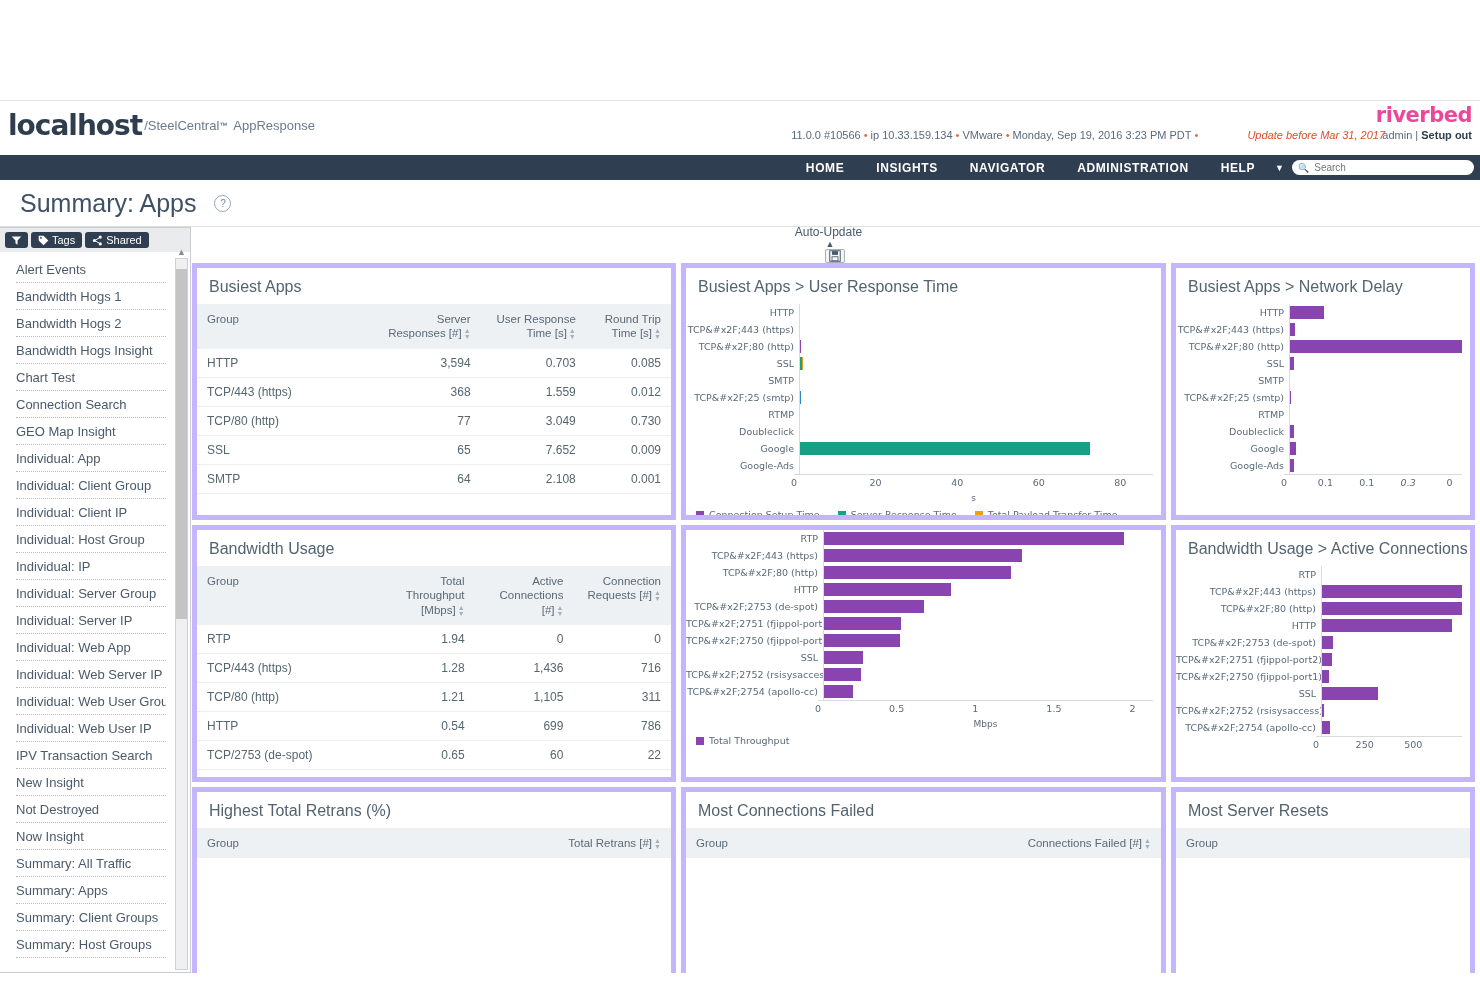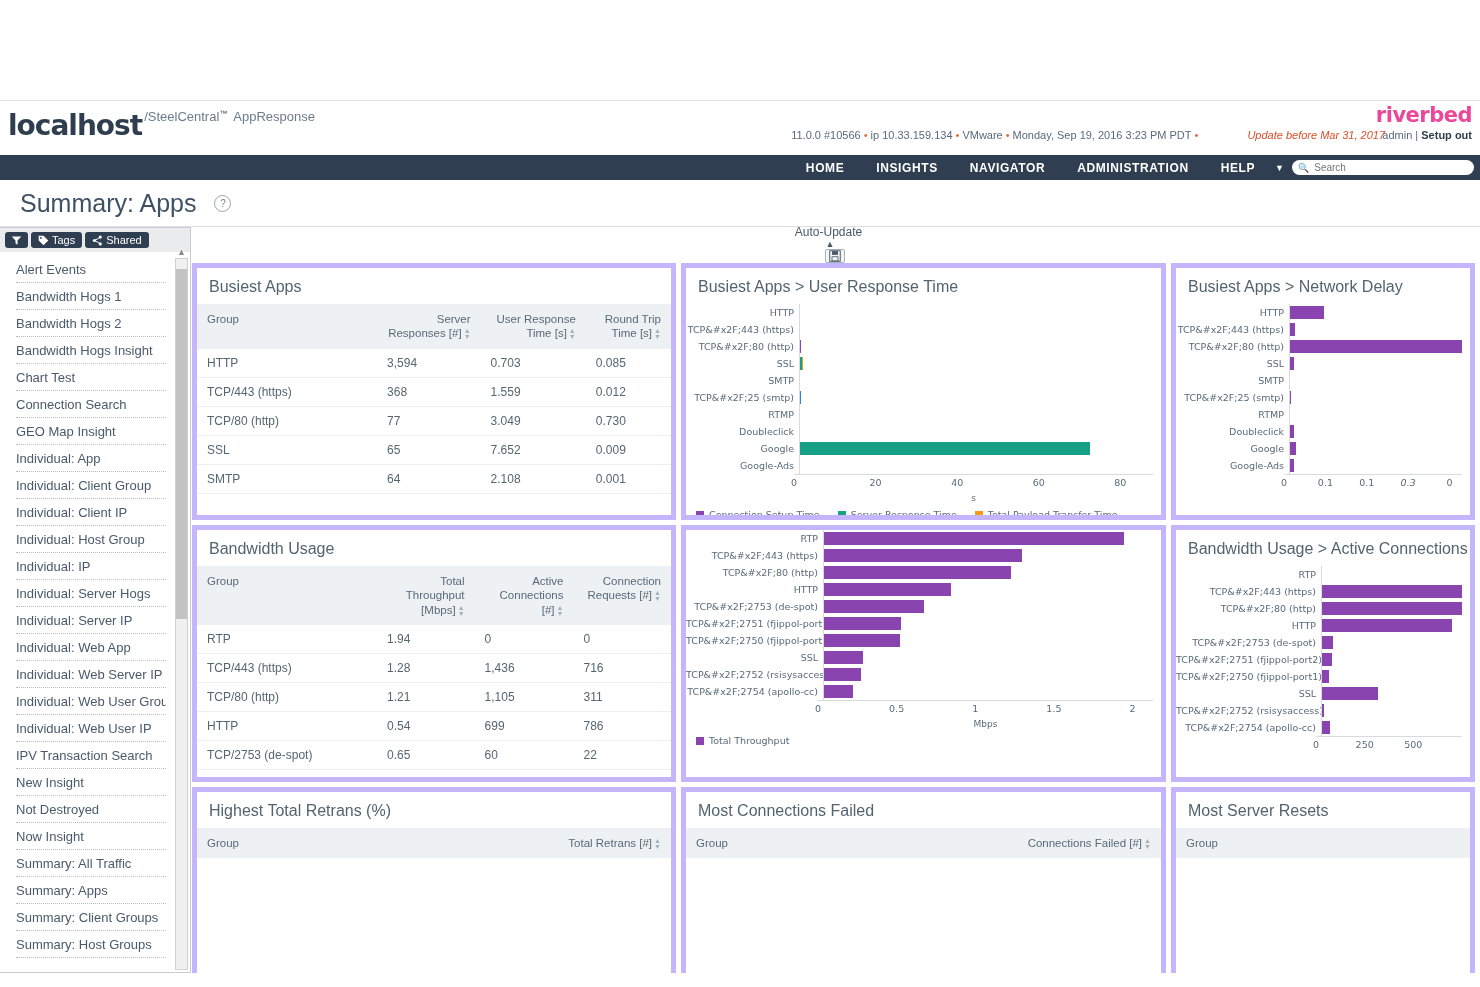--- a/index.html
+++ b/index.html
@@ -7,21 +7,21 @@
     width:1480px;height:987px;
     background:#ffffff;
     font-family:"Liberation Sans", sans-serif;
     overflow:hidden;
     color:#3a4a5a;
   }
   .page{position:relative;width:1480px;height:987px;background:#ffffff;}
   .topwhite{height:100px;background:#fff;}
   
   .brandbar{position:relative;height:54px;background:#ffffff;border-top:1px solid #e2e2e2;}
-  .brand{position:absolute;left:8px;top:8px;display:flex;align-items:flex-start;}
+  .brand{position:absolute;left:8px;top:8px;display:flex;align-items:center;}
   .brand .host{font-family:"DejaVu Sans", sans-serif;font-size:28px;font-weight:bold;color:#2f3e4e;letter-spacing:-1px;}
   .brand .slash{font-size:13px;color:#6b7b8c;margin-left:2px;}
   .brand .prod{font-size:13px;color:#6b7b8c;}
   .brand .tm{font-size:8px;vertical-align:super;}
   .sysinfo{position:absolute;right:95px;top:28px;font-size:11px;color:#5a6a7a;white-space:nowrap;}
   .sysinfo .sep{color:#e8663a;margin:0 3px;}
   .sysinfo .warn{color:#d94f2b;font-style:italic;margin-left:46px;}
   .acct{position:absolute;right:8px;top:28px;font-size:11px;color:#5a6a7a;white-space:nowrap;}
   .acct b{color:#2f3e4e;}
   .riverbed{position:absolute;right:8px;top:2px;font-family:"DejaVu Sans",sans-serif;font-size:21px;font-weight:bold;color:#ec4899;letter-spacing:-0.5px;}
@@ -60,21 +60,21 @@
   .savebtn{width:18px;height:18px;border:1px solid #a9b0b7;border-radius:2px;background:#f4f5f6;
            display:flex;align-items:center;justify-content:center;margin-left:12px;cursor:pointer;}
   .grid{display:grid;grid-template-columns:489px 490px auto;grid-auto-rows:262px;gap:0;padding-left:1px;}
   .panel{border:5px solid #c4b5fd;background:#fff;margin:0 5px 5px 0;position:relative;overflow:hidden;}
   .ptitle{font-size:16px;color:#53646f;padding:10px 0 8px 12px;font-weight:normal;}
   
   table.dt{width:100%;border-collapse:collapse;font-size:12px;}
   table.dt th{background:#eef1f4;color:#5a6a78;font-weight:normal;text-align:left;padding:8px 10px;vertical-align:top;font-size:11.5px;line-height:1.25;}
   table.dt th.num{text-align:right;}
   table.dt td{padding:7px 10px;border-bottom:1px solid #eceef0;color:#56666f;font-size:12px;}
-  table.dt td.num{}
+  table.dt td.num{text-align:right;}
   table.dt tbody tr:first-child td{border-top:0;}
   .sortarrows{display:inline-block;font-size:7px;line-height:6px;color:#a6b0b8;vertical-align:middle;margin-left:2px;}
   
   .chart{position:relative;padding:0 8px 0 0;}
   .ch-rows{position:relative;}
   .ch-row{display:flex;align-items:center;height:17px;}
   .ch-lbl{font-size:9.5px;color:#5a6a78;text-align:right;padding-right:5px;white-space:nowrap;overflow:hidden;font-family:"DejaVu Sans",sans-serif;}
   .ch-track{flex:1;position:relative;height:17px;border-left:1px solid #d8dade;}
   .bar{position:absolute;top:2px;height:13px;}
   .stack{position:absolute;top:2px;height:13px;display:flex;}
@@ -161,21 +161,21 @@
           <div class="sbitem">Bandwidth Hogs 2</div>
           <div class="sbitem">Bandwidth Hogs Insight</div>
           <div class="sbitem">Chart Test</div>
           <div class="sbitem">Connection Search</div>
           <div class="sbitem">GEO Map Insight</div>
           <div class="sbitem">Individual: App</div>
           <div class="sbitem">Individual: Client Group</div>
           <div class="sbitem">Individual: Client IP</div>
           <div class="sbitem">Individual: Host Group</div>
           <div class="sbitem">Individual: IP</div>
-          <div class="sbitem">Individual: Server Hogs</div>
+          <div class="sbitem">Individual: Server Group</div>
           <div class="sbitem">Individual: Server IP</div>
           <div class="sbitem">Individual: Web App</div>
           <div class="sbitem">Individual: Web Server IP</div>
           <div class="sbitem">Individual: Web User Group</div>
           <div class="sbitem">Individual: Web User IP</div>
           <div class="sbitem">IPV Transaction Search</div>
           <div class="sbitem">New Insight</div>
           <div class="sbitem">Not Destroyed</div>
           <div class="sbitem">Now Insight</div>
           <div class="sbitem">Summary: All Traffic</div>

